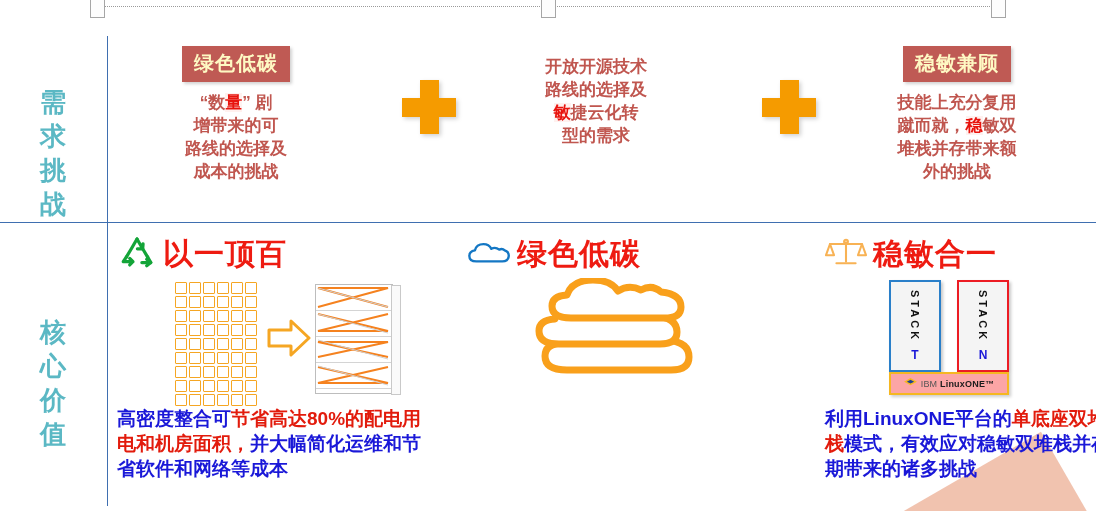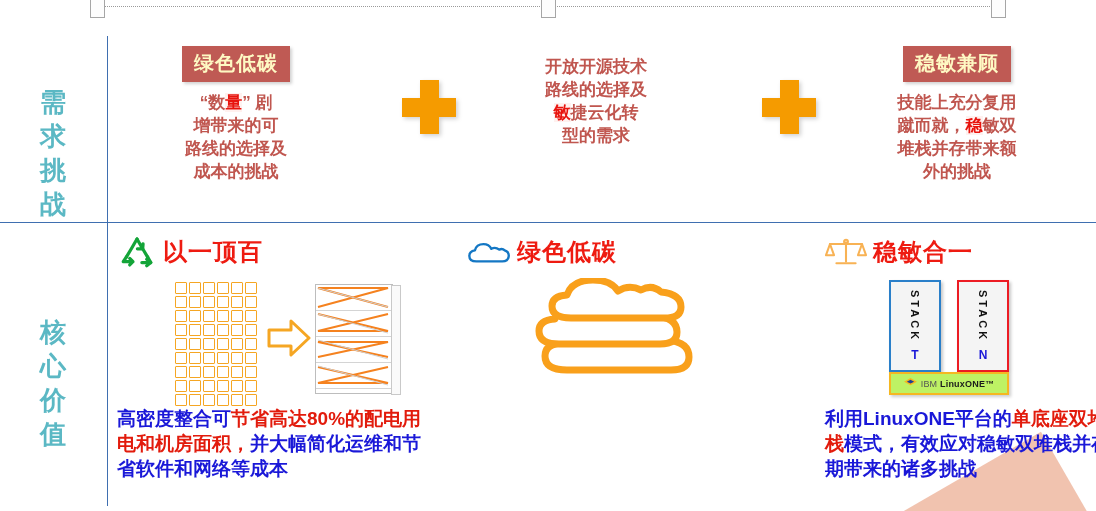--- a/index.html
+++ b/index.html
@@ -97,21 +97,21 @@
 
   
   .val-row{position:absolute;left:107px;right:0;top:224px;bottom:0;}
   .val{position:absolute;top:8px;}
   .val.v1{left:10px;width:310px;}
   .val.v2{left:360px;width:320px;}
   .val.v3{left:718px;width:300px;}
 
   .val .head{display:flex;align-items:center;gap:6px;height:44px;}
   .val .head .title{
-    color:#ee1b11;font-weight:bold;font-size:24px;line-height:30px;letter-spacing:1px;font-family:Liberation Mono, monospace;
+    color:#ee1b11;font-weight:bold;font-size:30px;line-height:30px;letter-spacing:1px;
   }
   .val .art{height:120px;position:relative;margin-top:2px;}
   .val .desc{
     margin-top:8px;
     color:#1a18d8;
     font-size:19px;line-height:25px;font-weight:700;
   }
   .val .desc .hi{color:#e21b0c;}
 
   
@@ -135,21 +135,21 @@
   }
   .stackbox .lv{
     writing-mode:vertical-rl;
     font-size:11px;font-weight:bold;letter-spacing:3px;color:#111;
   }
   .stackbox .tag{font-size:12px;font-weight:bold;color:#1a18d8;margin-top:5px;}
   .stackbox.s1{left:14px;border:2.5px solid #2a7fc9;}
   .stackbox.s2{left:82px;border:2.5px solid #ec1c24;}
   .lzbadge{
     position:absolute;left:14px;top:92px;width:116px;height:19px;
-    border:2px solid #f5b721;background:#bef264;
+    border:2px solid #f5b721;background:#fca5a5;
     display:flex;align-items:center;justify-content:center;gap:4px;
     box-shadow:2px 2px 3px rgba(0,0,0,.2);
   }
   .lzbadge .txt{font-size:9px;font-weight:bold;color:#1c1c1c;letter-spacing:.2px;}
   .lzbadge .txt .lite{font-weight:normal;color:#555;}
 </style>
 </head>
 <body>
 
 <div id="slide">

